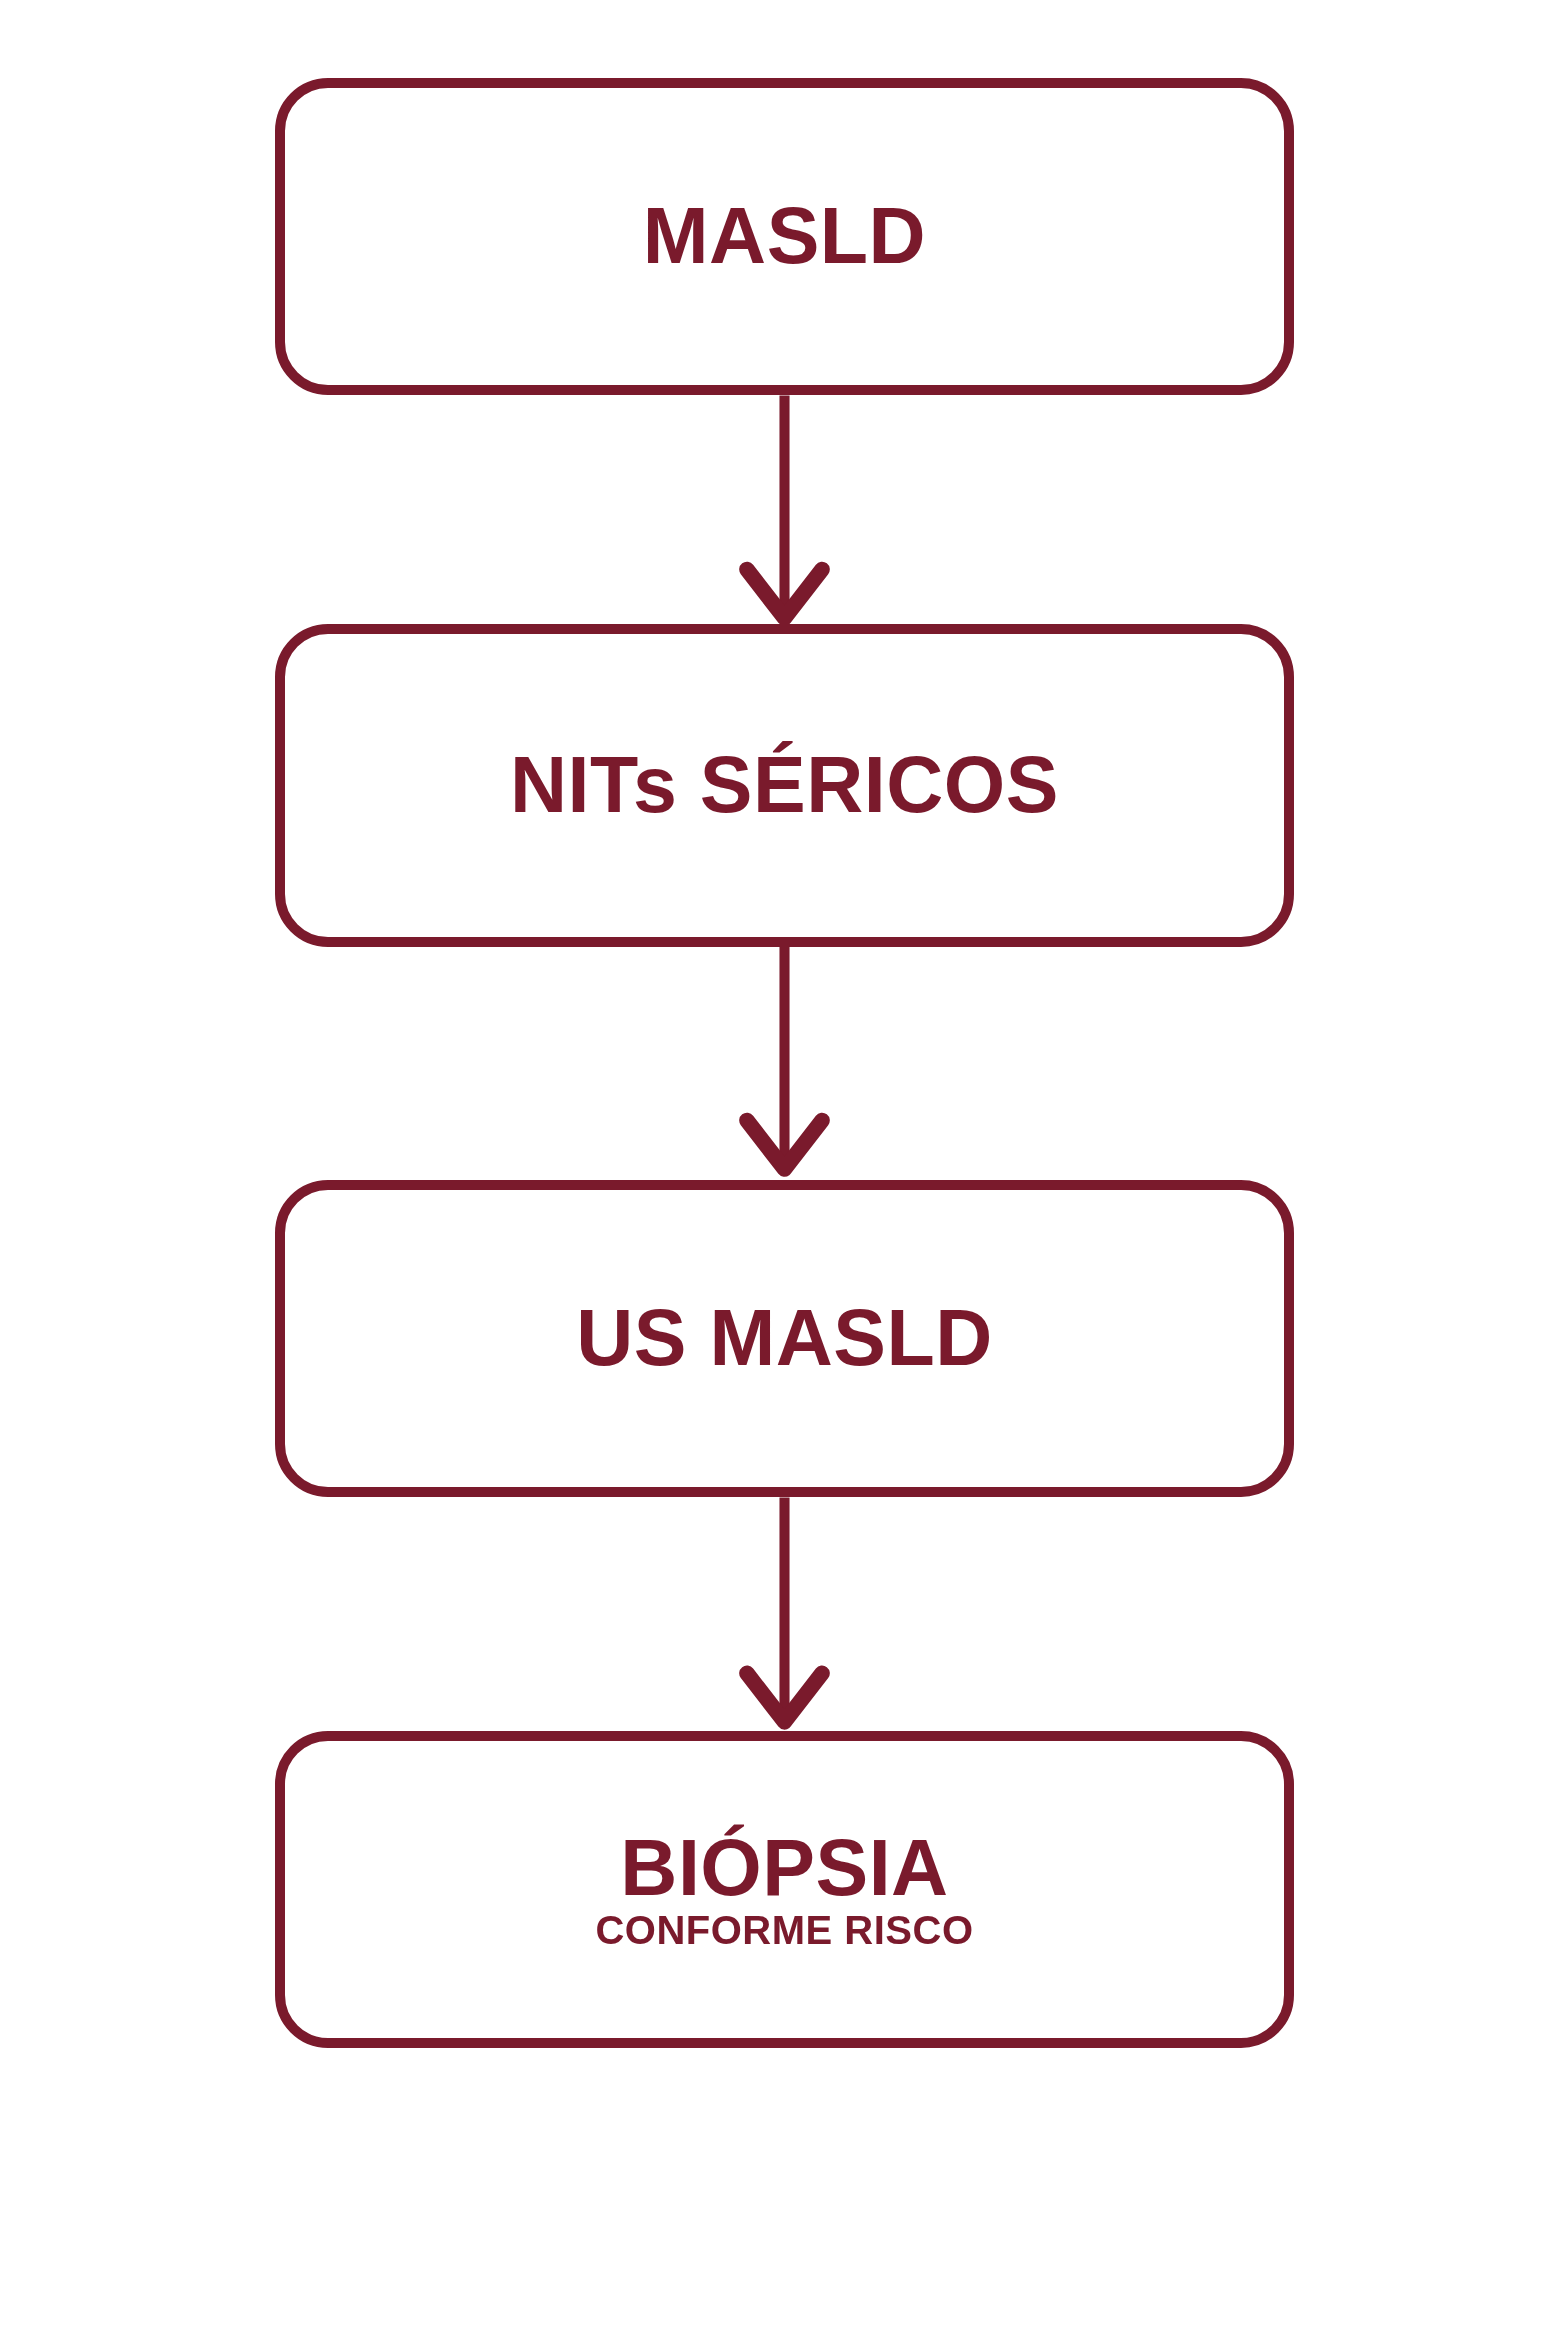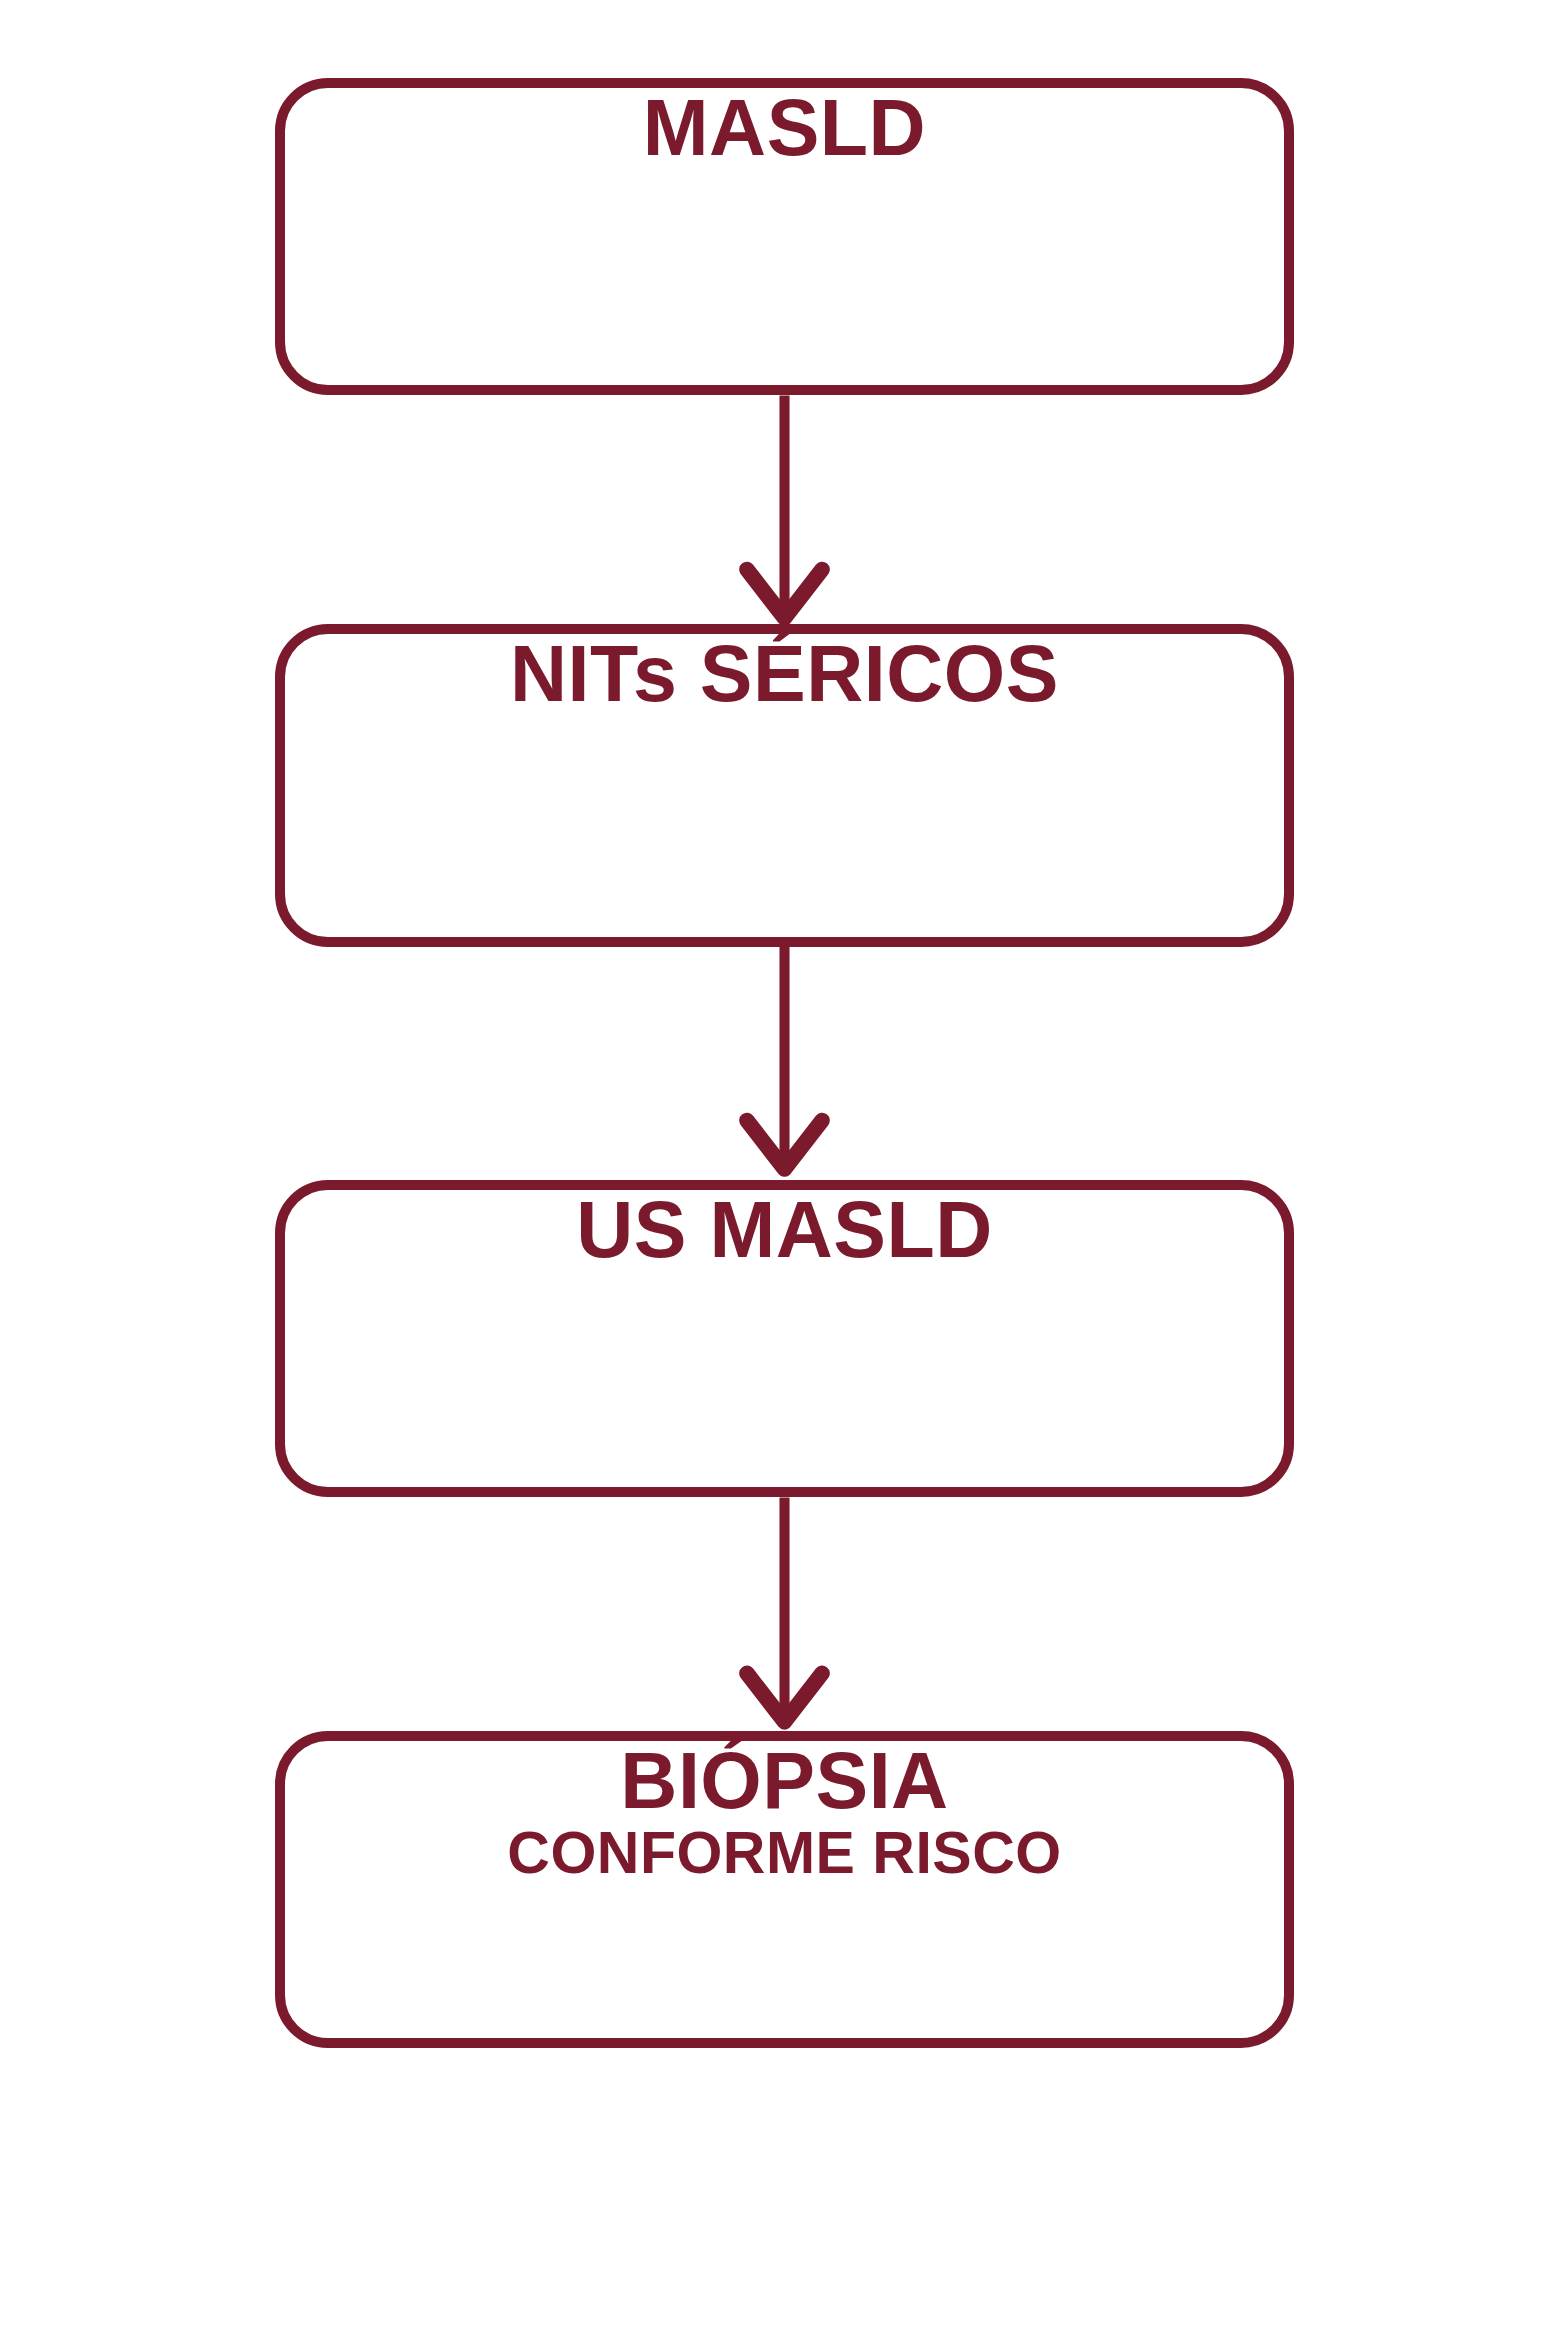--- a/index.html
+++ b/index.html
@@ -20,34 +20,35 @@
   }
   .flow-node {
     position: absolute;
     box-sizing: border-box;
     background: #ffffff;
     border: 10px solid #7a1a2c;
     border-radius: 53px;
     display: flex;
     flex-direction: column;
     align-items: center;
+    justify-content: center;
     text-align: center;
   }
   .node-label {
     color: #7a1a2c;
     font-weight: bold;
     letter-spacing: 0.5px;
     line-height: 1.02;
     white-space: nowrap;
   }
   .node-label.primary {
     font-size: 79px;
   }
   .node-label.secondary {
-    font-size: 59px;
+    font-size: 40px;
     margin-top: 1px;
   }
   .flow-arrow {
     position: absolute;
   }
   .flow-arrow svg {
     display: block;
     overflow: visible;
   }
 </style>

